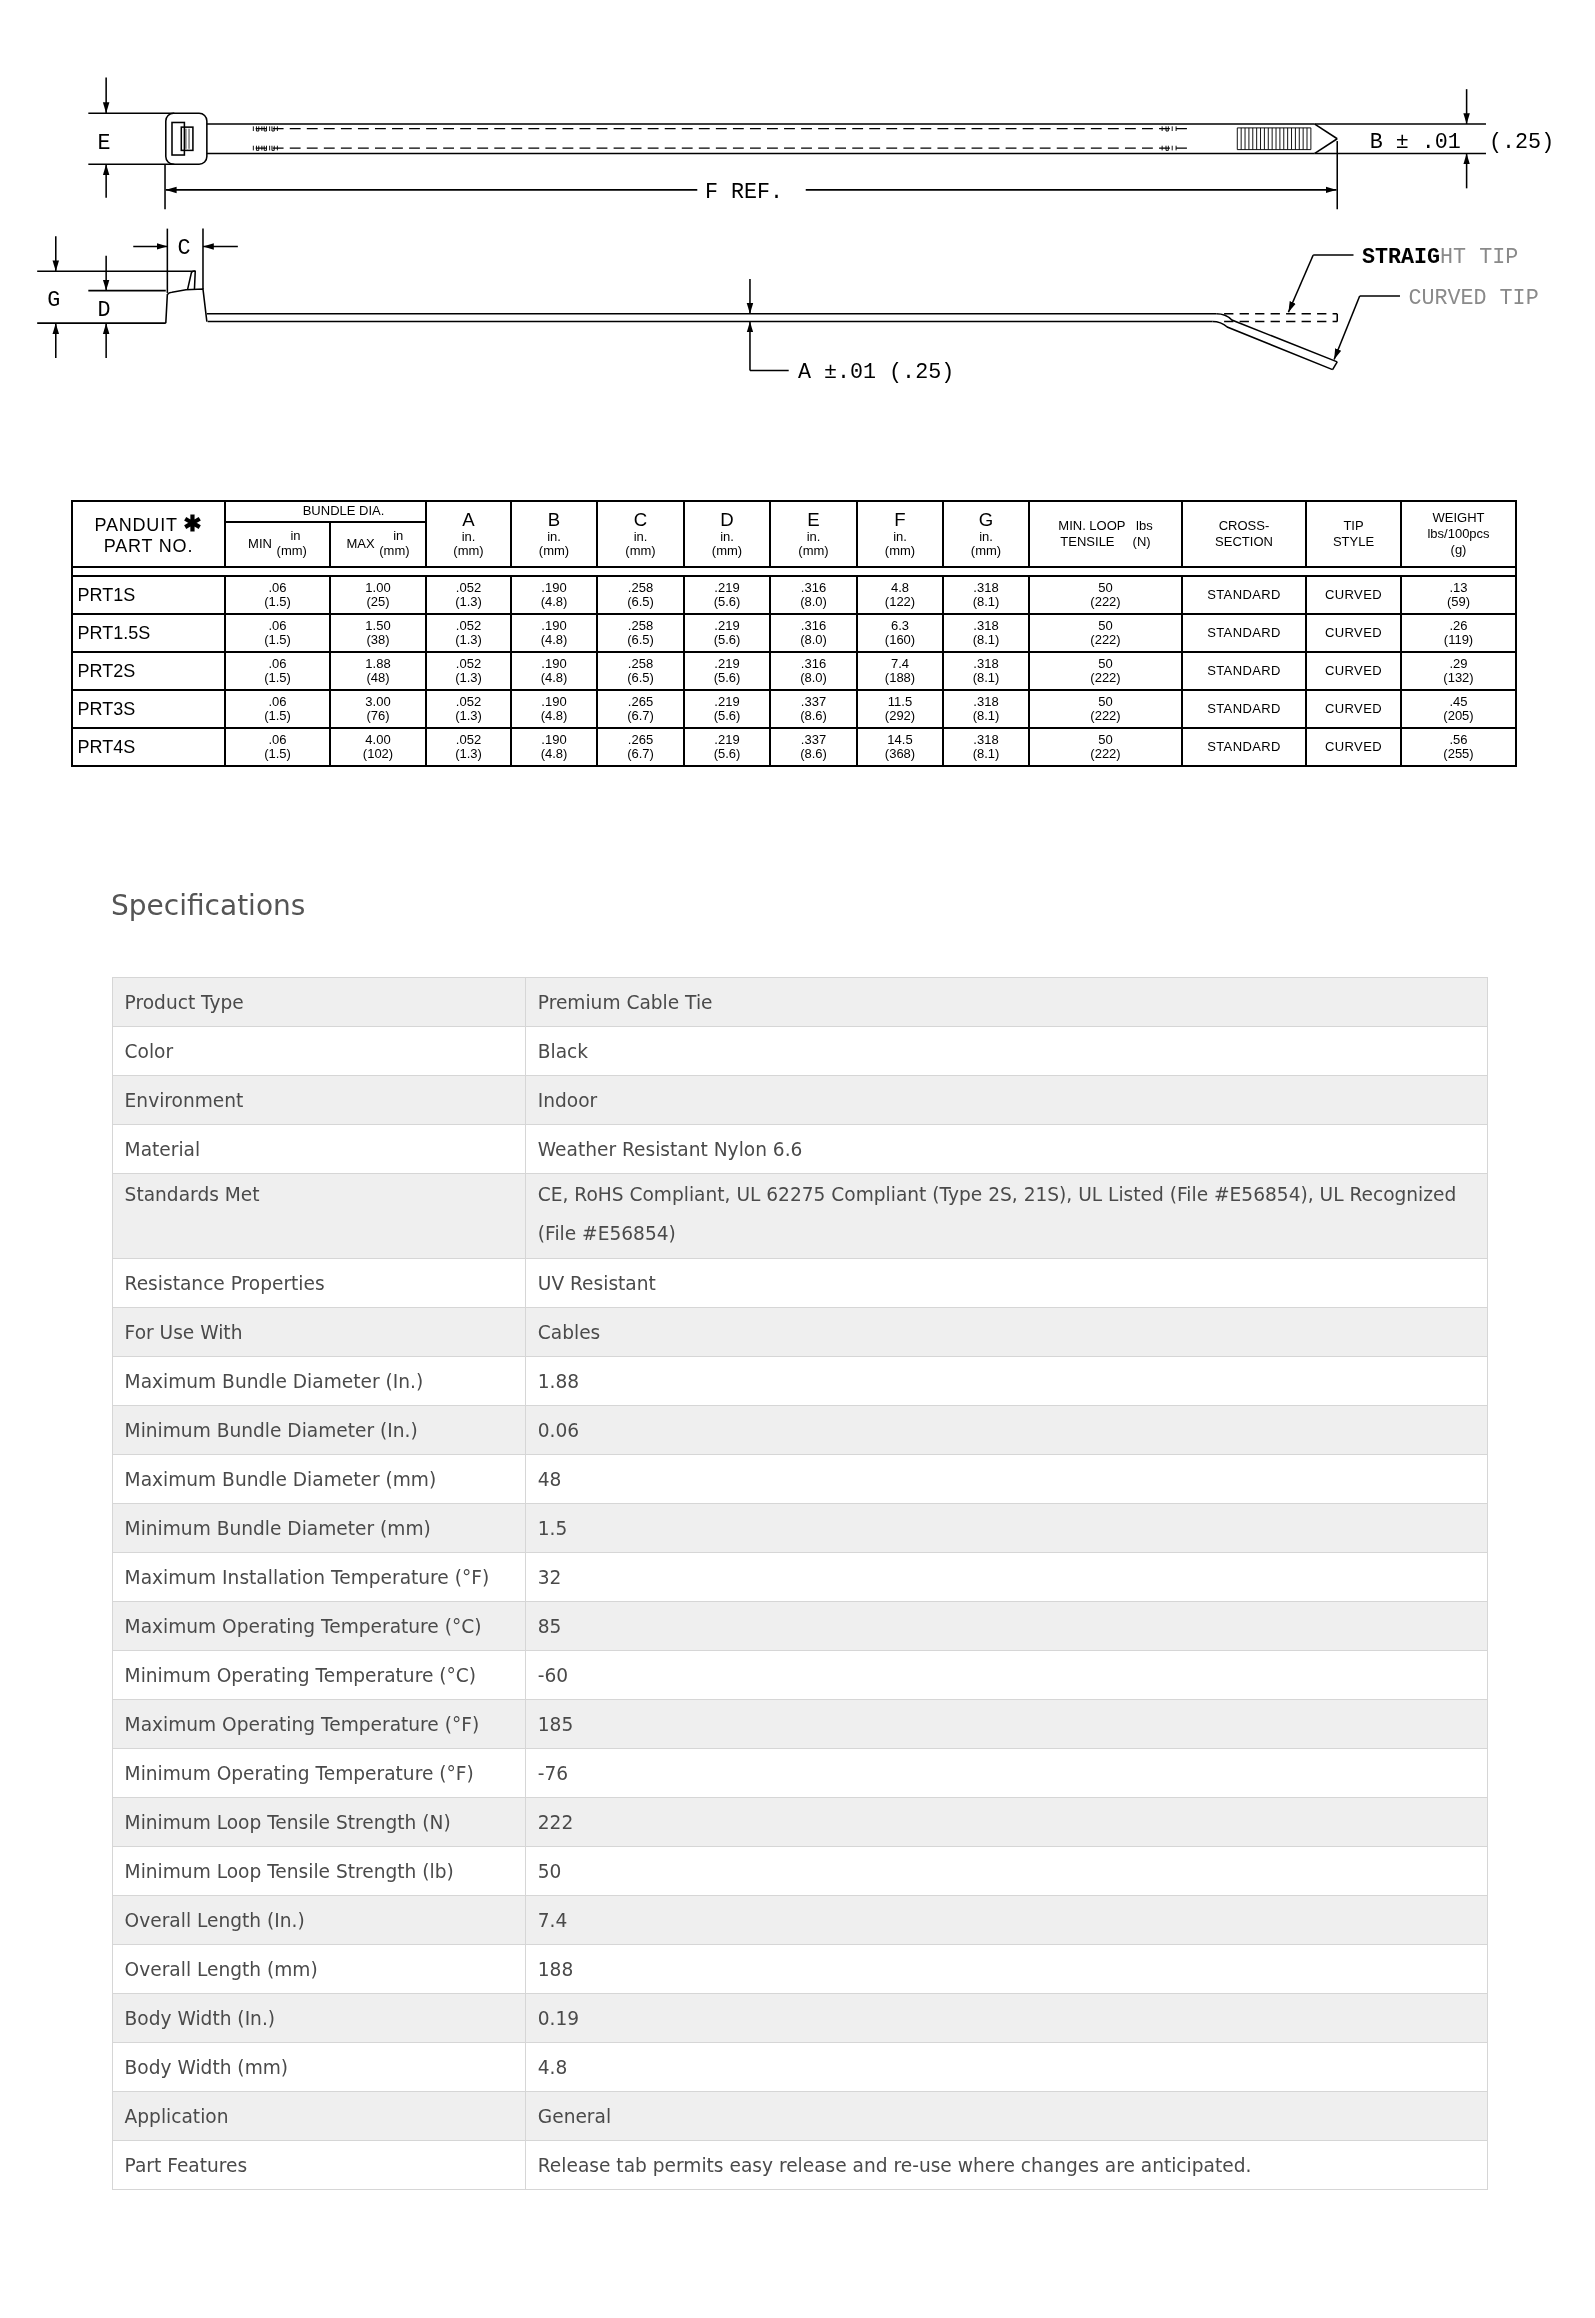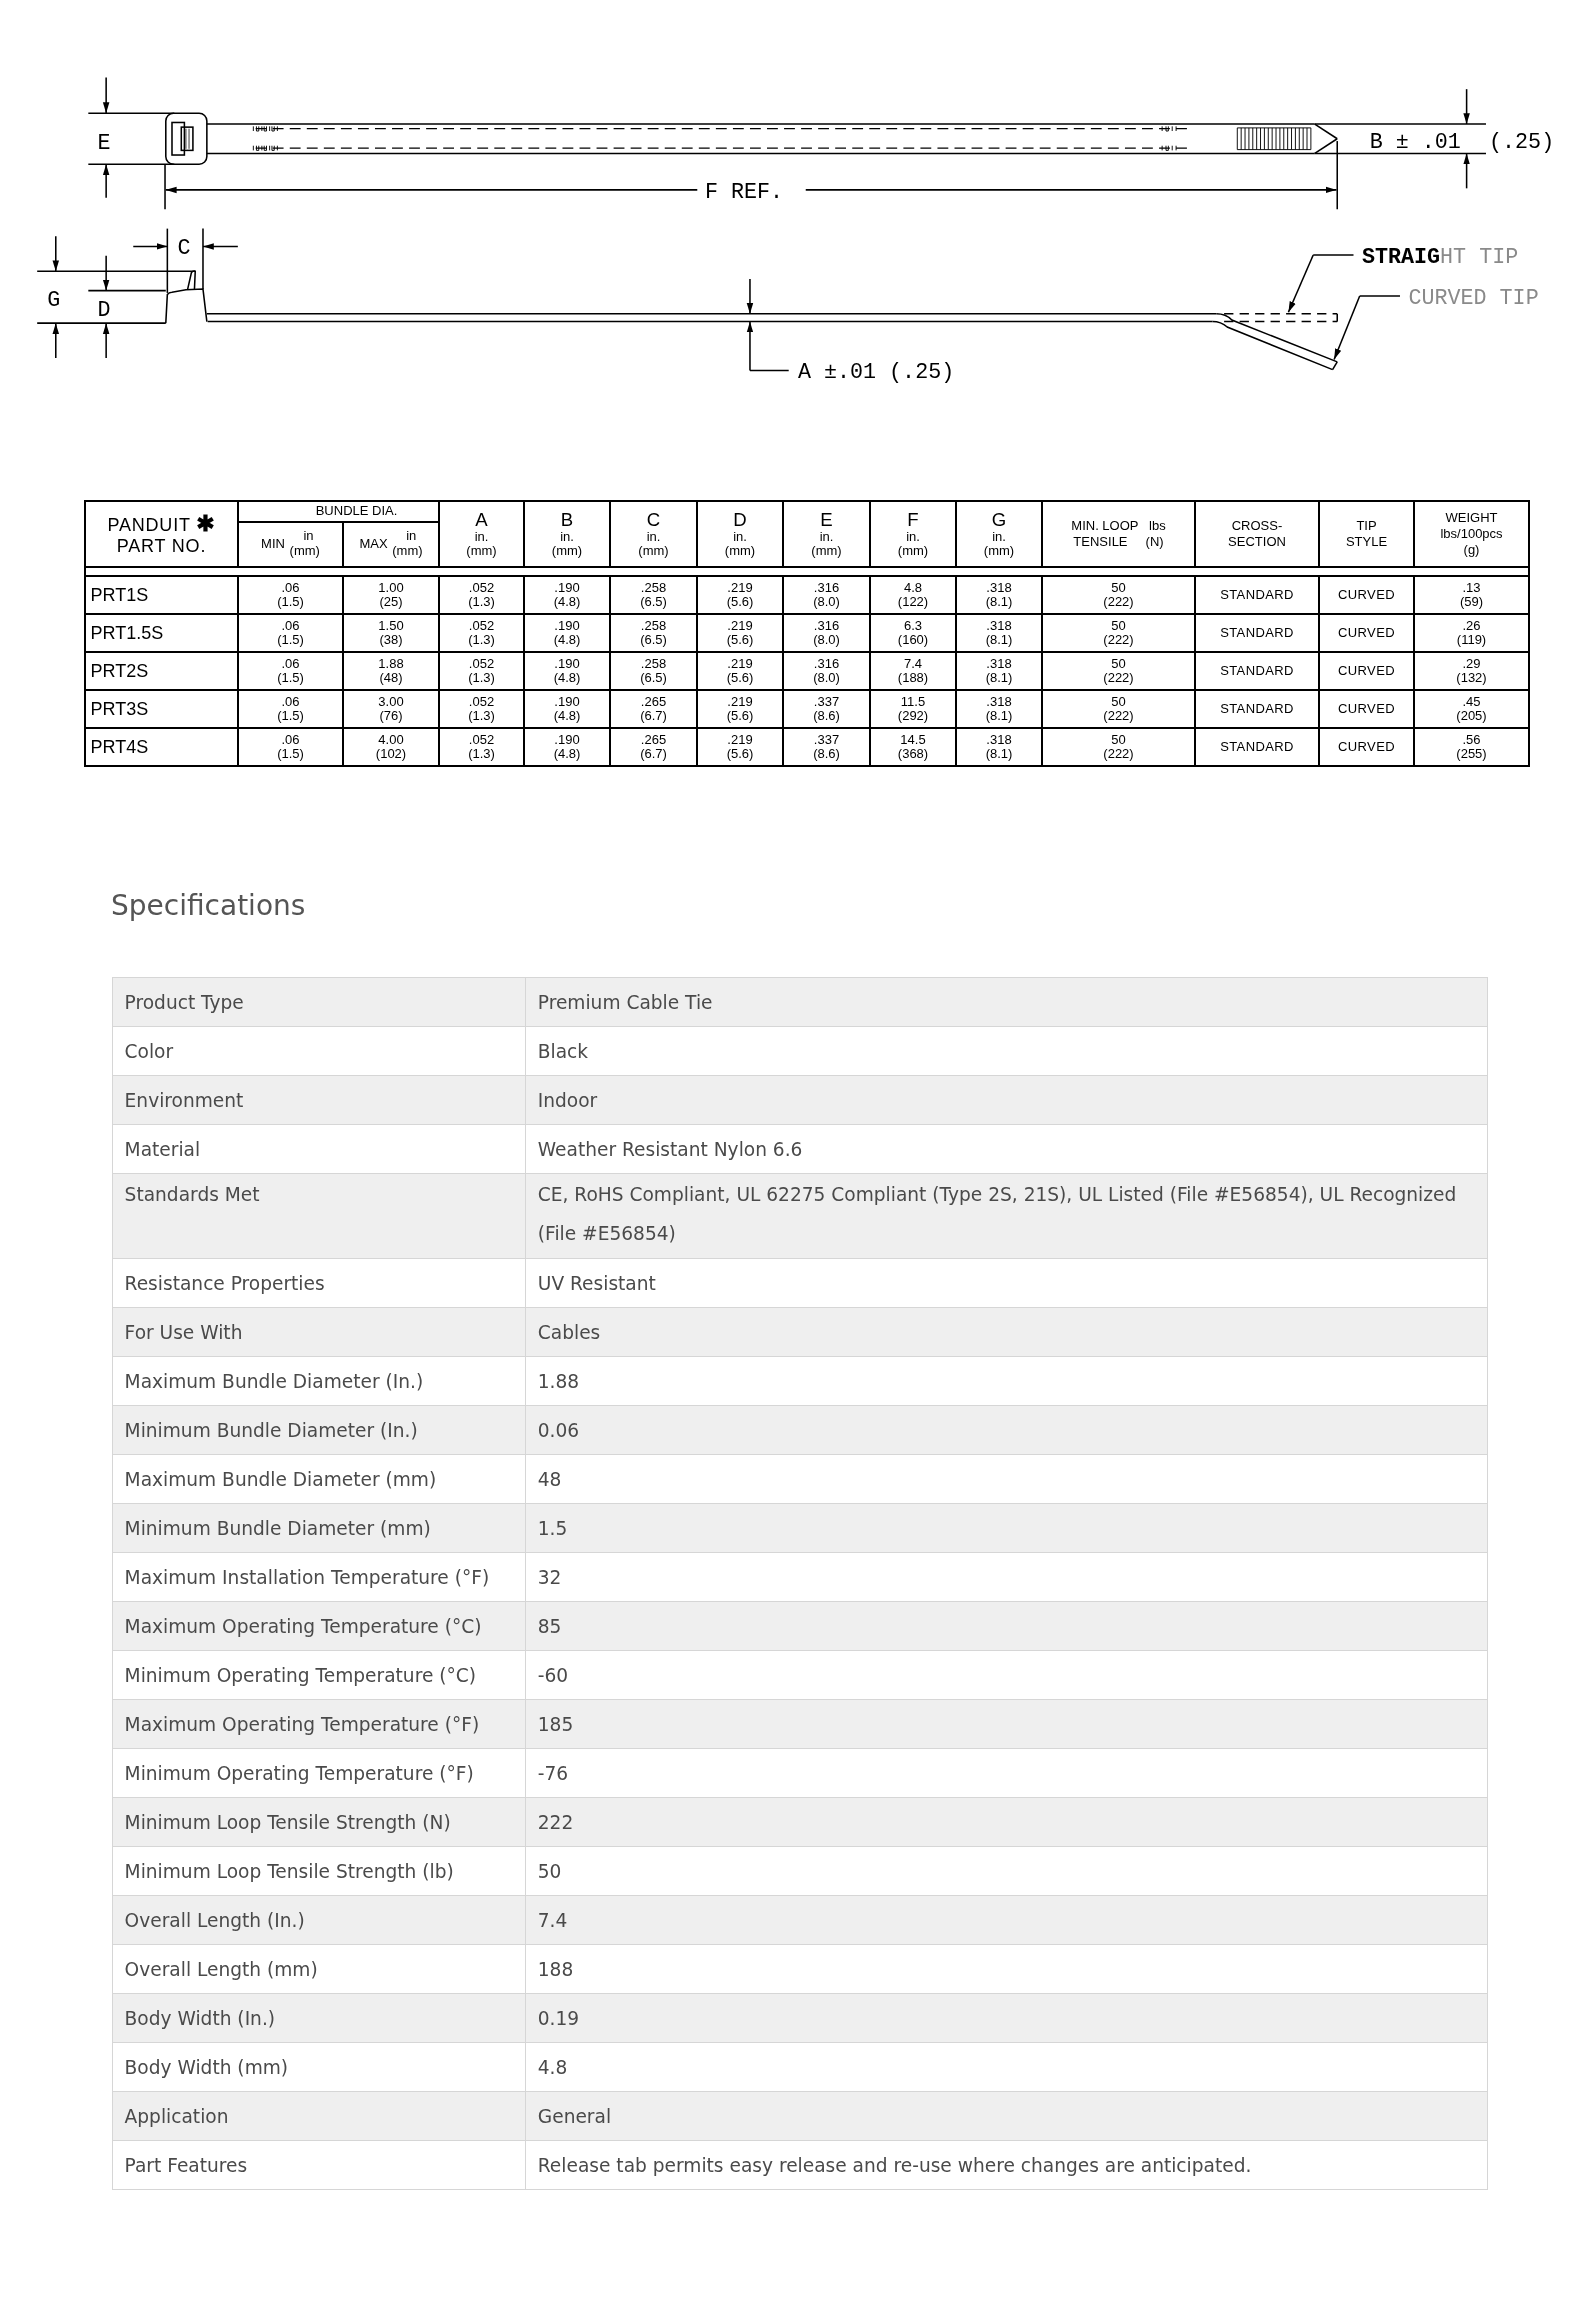--- a/index.html
+++ b/index.html
@@ -5,21 +5,21 @@
   html, body { margin: 0; padding: 0; background: #ffffff; }
   body { width: 1596px; height: 2319px; position: relative; overflow: hidden; font-family: "Liberation Sans", sans-serif; }
 
   
   #drawing { position: absolute; left: 0; top: 0; width: 1596px; height: 434px; }
   #drawing text { font-family: "Liberation Mono", "DejaVu Sans Mono", monospace; fill: #000; }
   .dim-label { font-size: 28px; }
   .dim-label-thin { font-size: 28px; fill: #8a8a8a !important; font-weight: normal; }
 
   
-  #dim-table-wrap { position: absolute; left: 84px; top: 500px; width: 1148px; }
+  #dim-table-wrap { position: absolute; left: 71px; top: 500px; width: 1148px; }
   table.dim { border-collapse: collapse; width: 1444px; table-layout: fixed; font-family: "Liberation Sans", sans-serif; color: #000; }
   table.dim th, table.dim td { border: 2.3px solid #000; text-align: center; vertical-align: middle; padding: 0; line-height: 1.05; }
   table.dim th { font-weight: normal; }
   table.dim .h-letter { font-size: 18.6px; display: block; }
   table.dim .h-unit { font-size: 13px; display: block; }
   table.dim .h-part { font-size: 18px; letter-spacing: 0.8px; line-height: 1.15; }
   table.dim .h-bundle { font-size: 13px; height: 18.6px; padding-left: 36px; }
   table.dim .h-small { font-size: 13px; line-height: 1.2; }
   table.dim tr.hdr1 th { height: 18.6px; }
   table.dim tr.hdr2 th { height: 43px; }

